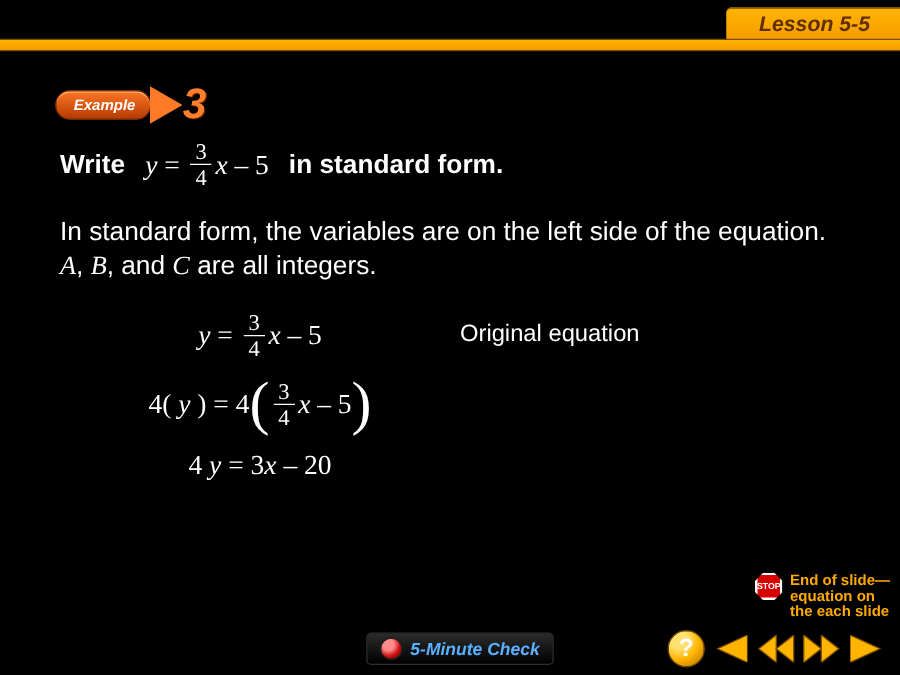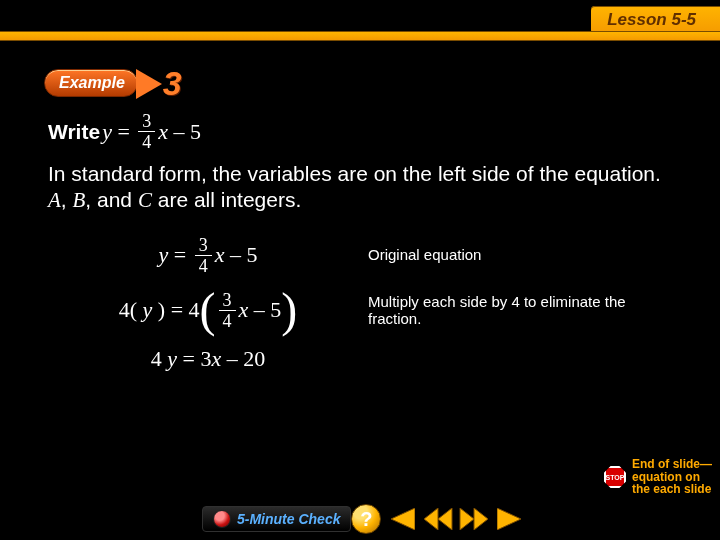--- a/index.html
+++ b/index.html
@@ -3,77 +3,77 @@
 <meta charset="utf-8">
 <style>
   * { margin: 0; padding: 0; box-sizing: border-box; }
   html, body { width: 720px; height: 540px; overflow: hidden; }
   body { background: #000; font-family: Arial, Helvetica, sans-serif; color: #fff; position: relative; }
 
   .lesson-tab {
     position: absolute; top: 6px; right: 0;
     background: linear-gradient(#ffb400, #f59a00);
     color: #602f00; font-weight: bold; font-style: italic;
-    padding: 4px 24px 4px 16px; font-size: 17px;
+    padding: 4px 24px 4px 26px; font-size: 17px;
     border-radius: 4px 0 0 4px;
     box-shadow: 0 1px 0 #7a4c00 inset;
   }
   .lesson-strip {
     position: absolute; top: 31px; left: 0; right: 0; height: 10px;
     background: linear-gradient(#ffb400, #f59a00);
     border-top: 1px solid #7a4c00; border-bottom: 1px solid #7a4c00;
   }
 
   .example-badge { position: absolute; top: 64px; left: 44px; display: inline-block; }
   .example-pill {
     display: inline-block; padding: 4px 12px 4px 14px;
     background: linear-gradient(#ff7626, #b33b00);
     border-radius: 14px; color: #fff; font-style: italic; font-weight: bold;
-    font-size: 16px; box-shadow: inset 0 1px 0 #ffd090;
+    font-size: 12px; box-shadow: inset 0 1px 0 #ffd090;
     border: 1px solid #7a2800;
   }
   .example-triangle {
     display: inline-block; width: 0; height: 0; vertical-align: middle;
     border-left: 26px solid #ff7a26; border-top: 15px solid transparent; border-bottom: 15px solid transparent;
     margin-left: -6px;
   }
   .example-num {
     display: inline-block; vertical-align: middle; margin-left: -4px;
     color: #ff7f2a; font-style: italic; font-weight: bold; font-size: 34px;
     text-shadow: 1px 1px 0 #601e00;
   }
 
   .content { position: absolute; top: 112px; left: 48px; right: 40px; }
-  .line1 { font-size: 21px; display: flex; align-items: center; gap: 2px; flex-wrap: wrap; }
+  .line1 { font-size: 21px; display: flex; align-items: center; gap: 16px; flex-wrap: wrap; }
   .bold { font-weight: bold; }
   .eq { font-family: 'Times New Roman', serif; font-style: italic; font-size: 22px; white-space: nowrap; display: inline-flex; align-items: center; }
   .frac { display: inline-flex; flex-direction: column; align-items: center; vertical-align: middle; font-size: 18px; line-height: 1; margin: 0 3px; }
   .frac .num { border-bottom: 1.4px solid #fff; padding: 0 4px 1px; }
   .frac .den { padding-top: 1px; }
   .up { font-style: normal; }
 
-  .para { font-size: 21px; margin-top: 10px; line-height: 1.25; max-width: 620px; }
+  .para { font-size: 21px; margin-top: 22px; line-height: 1.25; max-width: 620px; }
   .para .mathvar { font-family: 'Times New Roman', serif; font-style: italic; }
 
   .steps { margin-top: 22px; }
   .step { display: flex; align-items: center; margin-top: 16px; }
   .step .left { width: 320px; display: flex; justify-content: center; align-items: center; }
-  .step .right { font-size: 15px; line-height: 1.15; max-width: 300px; }
+  .step .right { font-size: 19px; line-height: 1.15; max-width: 300px; }
   .bigparen-l, .bigparen-r { font-family: 'Times New Roman', serif; font-size: 48px; line-height: 0.8; font-style: normal; }
 
-  .end-note { position: absolute; right: 8px; bottom: 44px; display: flex; align-items: center; gap: 6px; color: #ffaa00; font-size: 12px; font-weight: bold; margin-top: 35px; }
+  .end-note { position: absolute; right: 8px; bottom: 44px; display: flex; align-items: flex-start; gap: 6px; color: #ffaa00; font-size: 12px; font-weight: bold; margin-top: 35px; }
   .end-note .stop {
     width: 22px; height: 22px; background: #d80000; display: flex; align-items: center; justify-content: center;
     color: #fff; font-size: 7px; font-weight: bold; border: 2px solid #fff; border-radius: 2px;
     transform: rotate(0deg);
     clip-path: polygon(30% 0, 70% 0, 100% 30%, 100% 70%, 70% 100%, 30% 100%, 0 70%, 0 30%);
   }
   .end-note .et { line-height: 1.05; }
 
-  .footer { position: absolute; left: 0; right: 0; bottom: 4px; height: 34px; display: flex; align-items: center; justify-content: flex-start; padding: 0 12px; }
+  .footer { position: absolute; left: 0; right: 0; bottom: 4px; height: 34px; display: flex; align-items: center; justify-content: space-between; padding: 0 12px; }
   .five-min { display: flex; align-items: center; gap: 6px; background: linear-gradient(#2b2b2b,#000); border: 1px solid #303030; border-radius: 4px; padding: 3px 10px; color: #5bb1ff; font-style: italic; font-weight: bold; font-size: 14px; margin-left: 190px; }
   .five-min .globe { width: 18px; height: 18px; border-radius: 50%; background: radial-gradient(circle at 35% 30%, #ff8a8a 0 30%, #c91111 60%, #5a0000 100%); border: 1px solid #222; }
   .nav-cluster { display: flex; align-items: center; gap: 6px; }
   .nav-btn { width: 30px; height: 26px; display: flex; align-items: center; justify-content: center; cursor: pointer; }
   .nav-btn svg { display: block; }
   .help-btn {
     width: 30px; height: 30px; border-radius: 50%;
     background: radial-gradient(circle at 30% 25%, #ffe070 0 24%, #ffb400 55%, #ad6b00 100%);
     color: #fff; font-weight: bold; font-size: 20px; display:flex;align-items:center;justify-content:center;
     border:1px solid #6b4400;
@@ -99,20 +99,21 @@
       <span>y</span>
       <span class="up">&nbsp;=&nbsp;</span>
       <span class="frac">
         <span class="num up">3</span>
         <span class="den up">4</span>
       </span>
       <span>x</span>
       <span class="up">&nbsp;</span>
         <span class="up">– 5</span>
     </span>
+    <span class="bold">in standard form.</span>
   </div>
 
   <div class="para">
     <span>In standard form, the variables are on the left side of the equation. </span><span class="mathvar">A</span><span>, </span><span class="mathvar">B</span><span>, and </span><span class="mathvar">C</span><span> are all integers.</span>
   </div>
 
   <div class="steps">
 
     <div class="step">
       <div class="left">
@@ -146,21 +147,20 @@
           <span class="frac">
             <span class="num up">3</span>
             <span class="den up">4</span>
           </span>
           <span>x</span>
           <span class="up">&nbsp;</span>
             <span class="up">– 5</span>
           <span class="bigparen-r">)</span>
         </span>
       </div>
-      <div class="right">Multiply each side by 4 to eliminate the fraction.</div>
     </div>
 
     <div class="step">
       <div class="left">
         <span class="eq">
           <span class="up">4&nbsp;</span>
             <span>y</span>
             <span class="up">&nbsp;=&nbsp;3</span>
             <span>x</span>
             <span class="up">&nbsp;– 20</span>

